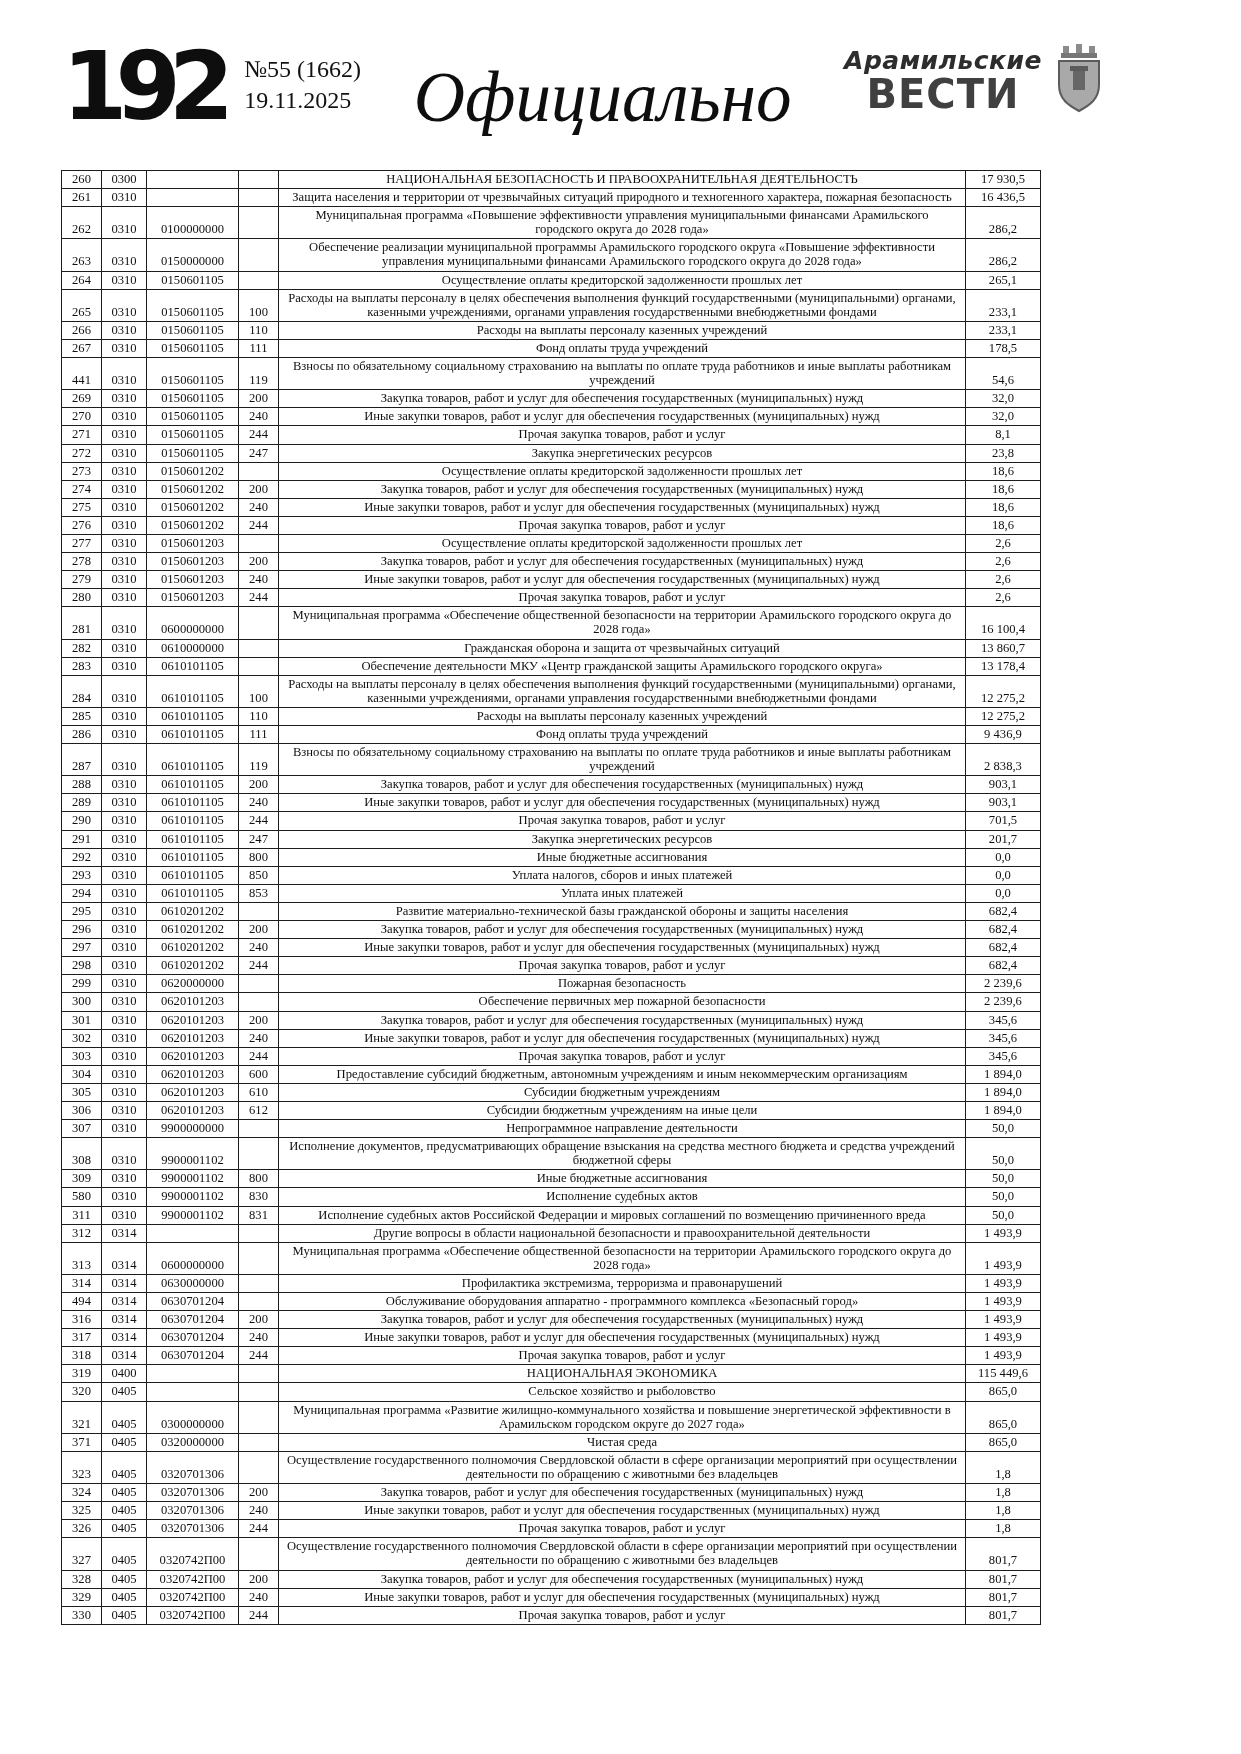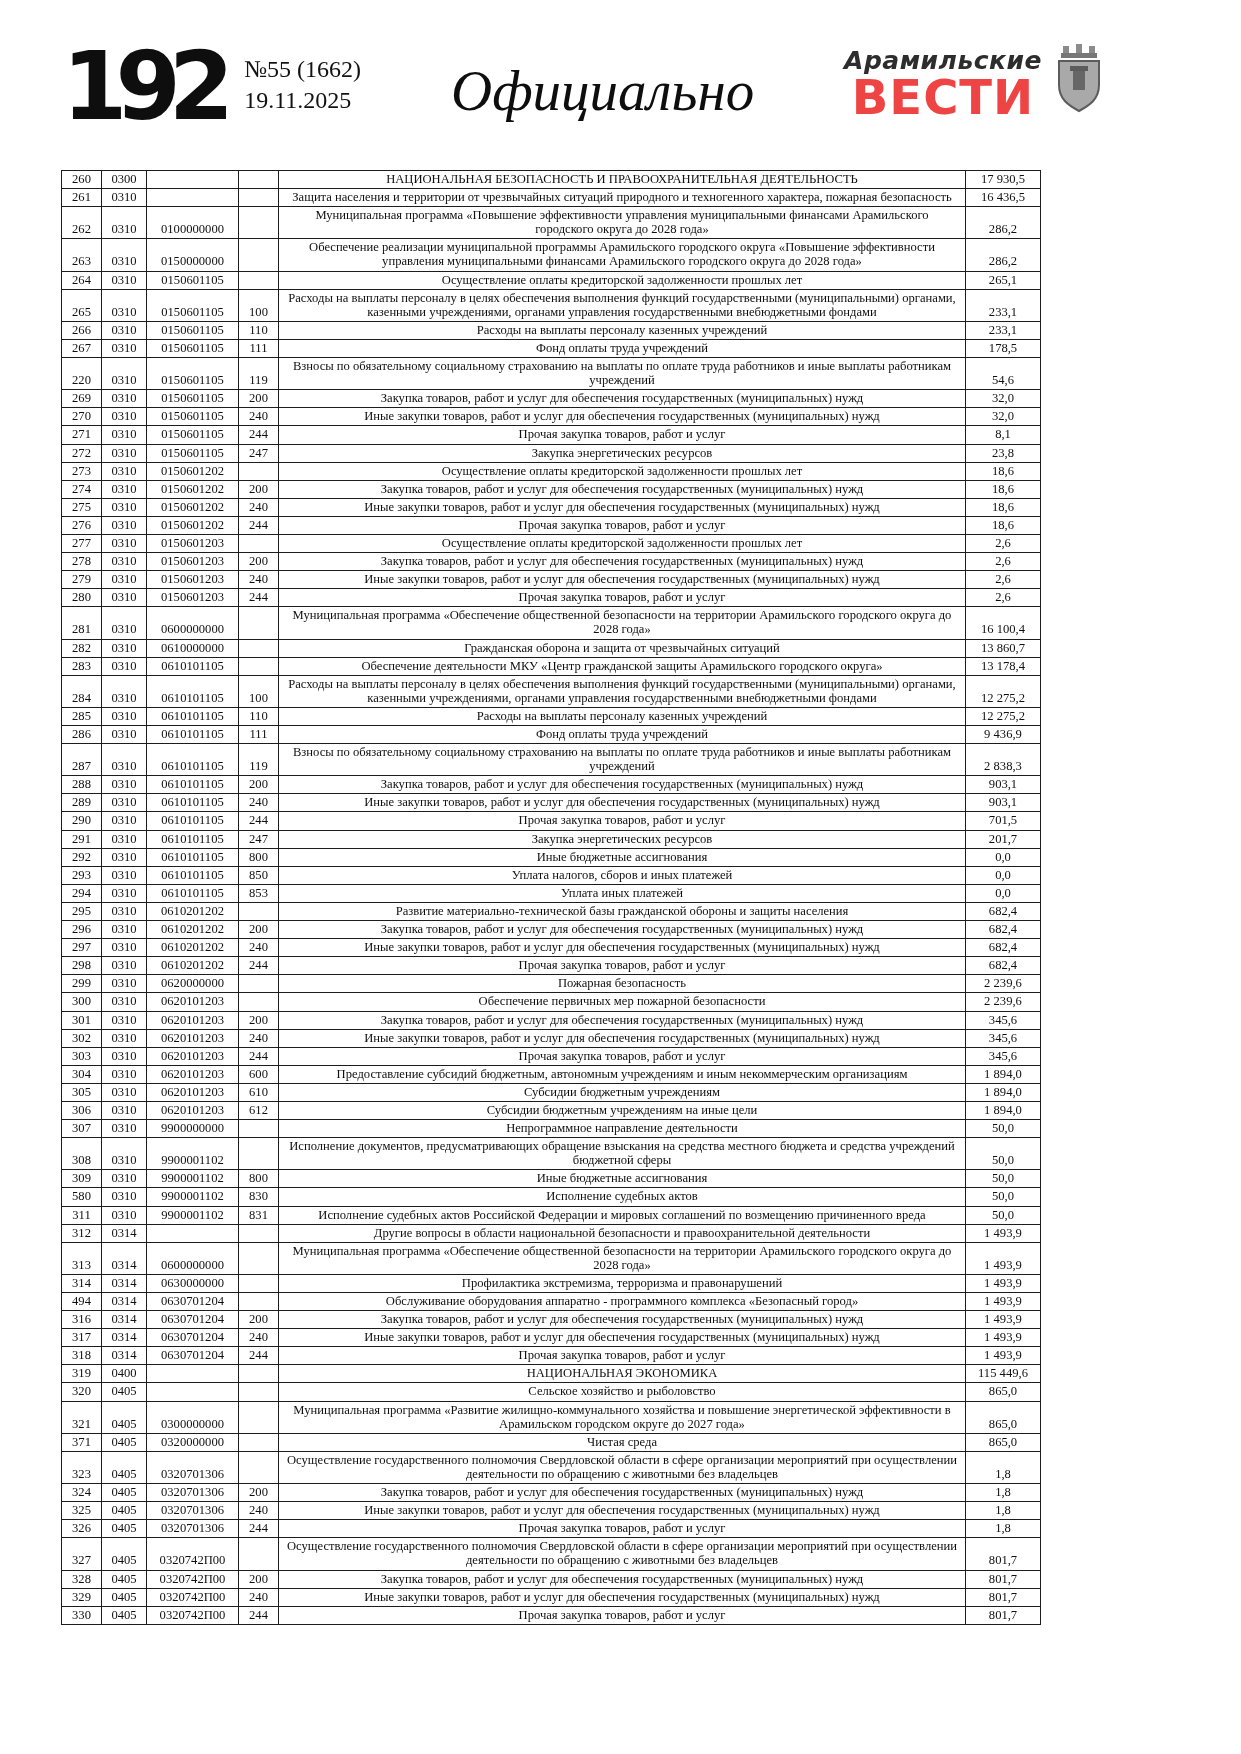--- a/index.html
+++ b/index.html
@@ -13,32 +13,32 @@
     position:absolute; top:44px; left:62px; width:1045px; height:96px;
     display:flex; align-items:flex-start;
   }
   .pagenum {
     font-family:"DejaVu Sans", sans-serif; font-weight:800; font-size:94px;
     line-height:0.92; letter-spacing:-12px; color:#0e0e0e; padding-right:22px;
     white-space:nowrap;
   }
   .issue-block { font-size:24px; line-height:1.3; padding-top:10px; white-space:nowrap; }
   .section-title {
-    flex:1; text-align:center; font-style:italic; font-size:57px; line-height:1;
+    flex:1; text-align:center; font-style:italic; font-size:71px; line-height:1;
     padding-top:18px; color:#0e0e0e; font-family:"Liberation Serif", serif;
   }
   .brand { display:flex; align-items:flex-start; gap:9px; padding-top:4px; }
   .brand-text { text-align:center; }
   .brand-top {
     font-family:"DejaVu Sans", sans-serif; font-style:italic; font-weight:700;
     font-size:25px; line-height:1; color:#2d2d2d; letter-spacing:0.5px;
   }
   .brand-bottom {
-    font-family:"DejaVu Sans", sans-serif; font-weight:900; font-size:48px;
-    line-height:0.95; letter-spacing:1px; color:#ef4444; margin-top:2px;
+    font-family:"DejaVu Sans", sans-serif; font-weight:900; font-size:40px;
+    line-height:0.95; letter-spacing:1px; color:#404040; margin-top:2px;
   }
   .crest { display:block; margin-top:-4px; }
   
   .budget-table {
     position:absolute; top:170px; left:61px; width:979px;
     border-collapse:collapse; table-layout:fixed;
     font-size:12.6px; line-height:1.12; color:#101010;
   }
   .budget-table td {
     border:1px solid #1c1c1c; padding:1px 3px 2px;
@@ -143,21 +143,21 @@
         </tr>
         <tr>
           <td class="c0">267</td>
           <td class="c1">0310</td>
           <td class="c2">0150601105</td>
           <td class="c3">111</td>
           <td class="c4">Фонд оплаты труда учреждений</td>
           <td class="c5">178,5</td>
         </tr>
         <tr>
-          <td class="c0">220</td>
+          <td class="c0">441</td>
           <td class="c1">0310</td>
           <td class="c2">0150601105</td>
           <td class="c3">119</td>
           <td class="c4">Взносы по обязательному социальному страхованию на выплаты по оплате труда работников и иные выплаты работникам учреждений</td>
           <td class="c5">54,6</td>
         </tr>
         <tr>
           <td class="c0">269</td>
           <td class="c1">0310</td>
           <td class="c2">0150601105</td>

